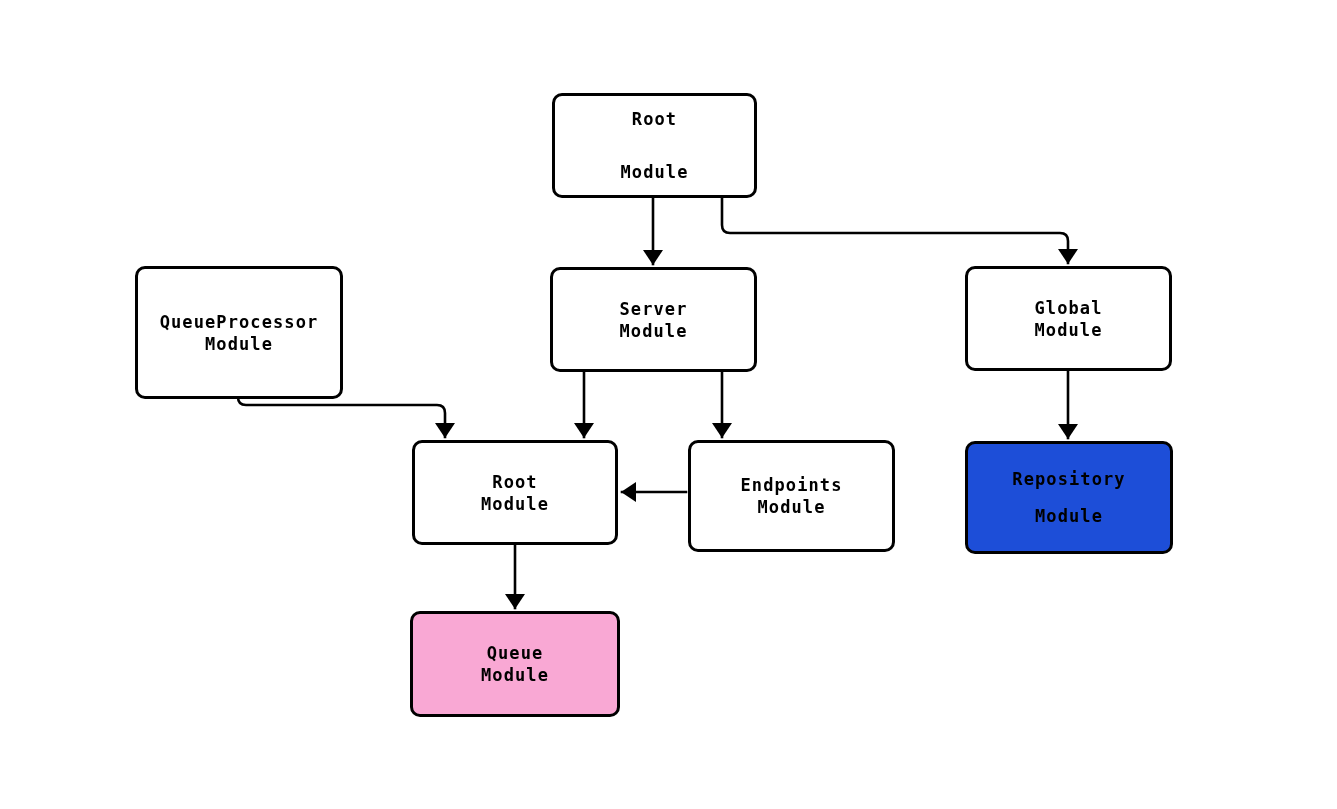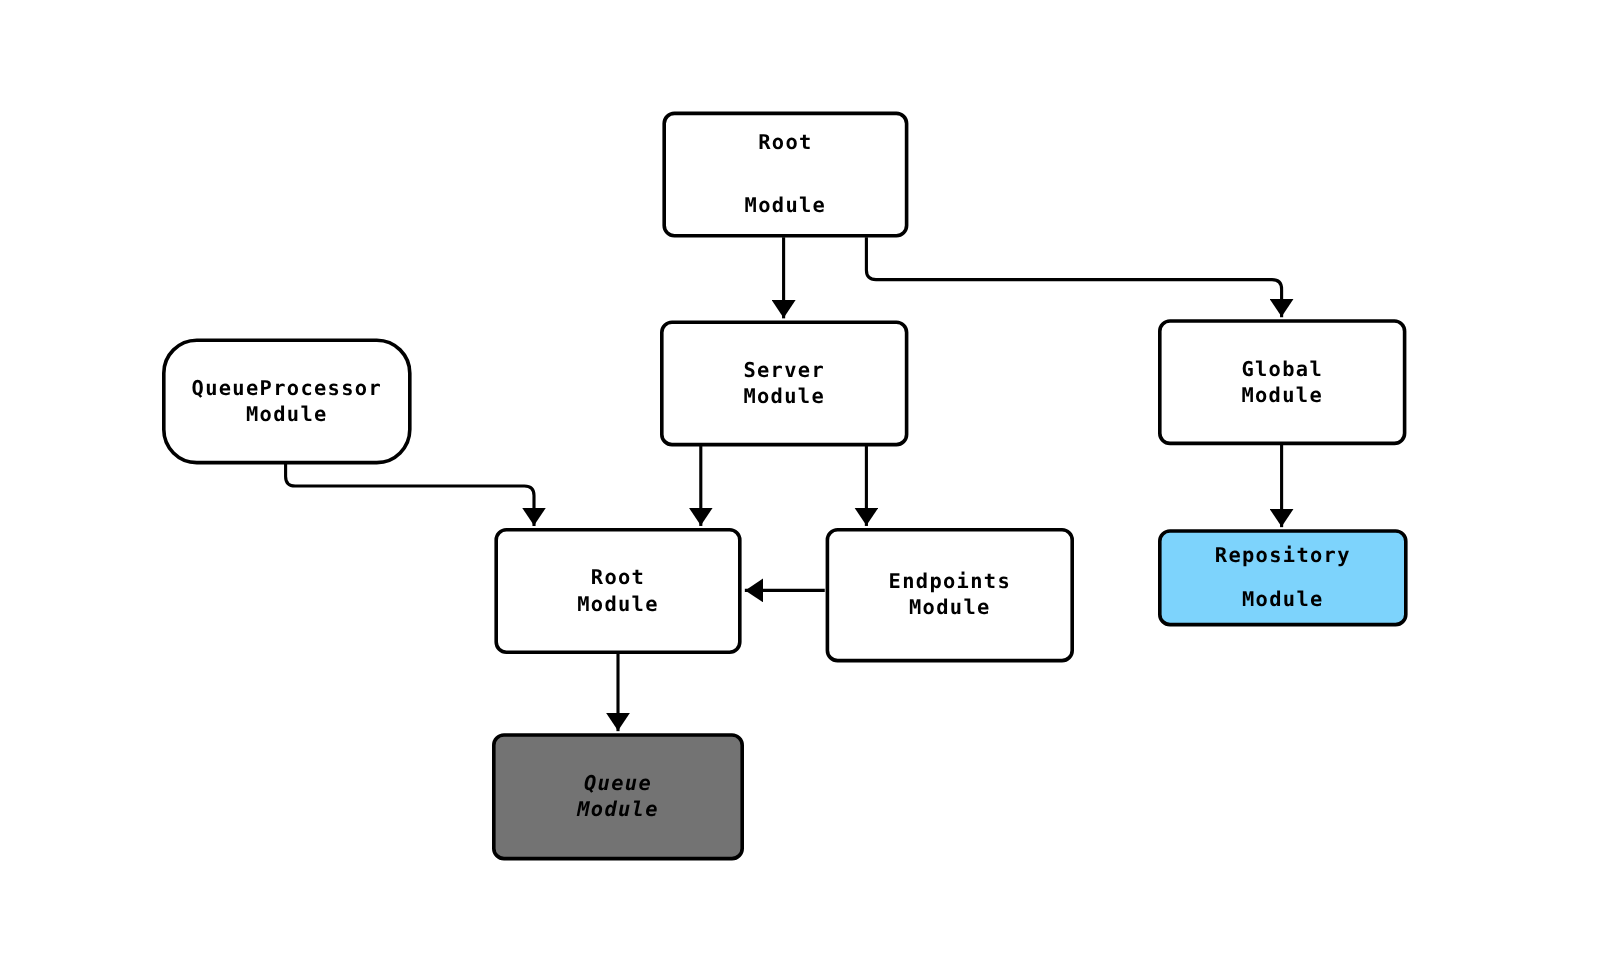--- a/index.html
+++ b/index.html
@@ -70,21 +70,21 @@
         <path class="edge" d="M1068,372 L1068,438" stroke="#000000" marker-end="url(#arrowhead)"></path>
         <path class="edge" d="M515,546 L515,608" stroke="#000000" marker-end="url(#arrowhead)"></path>
       </g>
   </svg>
 
   <div class="node" style="left: 552px; top: 93px; width: 205px; height: 105px; border-color: rgb(0, 0, 0); background: rgb(255, 255, 255); gap: 31px;">
     <span>Root</span>
     <span>Module</span>
   </div>
 
-  <div class="node" style="left: 135px; top: 282px; width: 208px; height: 105px; border-color: rgb(0, 0, 0); background: rgb(255, 255, 255); border-radius: 29px;">
+  <div class="node" style="left: 135px; top: 266px; width: 208px; height: 133px; border-color: rgb(0, 0, 0); background: rgb(255, 255, 255);">
     <span>QueueProcessor</span>
     <span>Module</span>
   </div>
 
   <div class="node" style="left: 550px; top: 267px; width: 207px; height: 105px; border-color: rgb(0, 0, 0); background: rgb(255, 255, 255);">
     <span>Server</span>
     <span>Module</span>
   </div>
 
   <div class="node" style="left: 965px; top: 266px; width: 207px; height: 105px; border-color: rgb(0, 0, 0); background: rgb(255, 255, 255);">
@@ -95,23 +95,23 @@
   <div class="node" style="left: 412px; top: 440px; width: 206px; height: 105px; border-color: rgb(0, 0, 0); background: rgb(255, 255, 255);">
     <span>Root</span>
     <span>Module</span>
   </div>
 
   <div class="node" style="left: 688px; top: 440px; width: 207px; height: 112px; border-color: rgb(0, 0, 0); background: rgb(255, 255, 255);">
     <span>Endpoints</span>
     <span>Module</span>
   </div>
 
-  <div class="node" style="left: 965px; top: 441px; width: 208px; height: 81px; border-color: rgb(0, 0, 0); background: #7dd3fc; gap: 15px;">
+  <div class="node" style="left: 965px; top: 441px; width: 208px; height: 113px; border-color: rgb(0, 0, 0); background: #1d4ed8; gap: 15px;">
     <span>Repository</span>
     <span>Module</span>
   </div>
 
-  <div class="node" style="left: 410px; top: 611px; width: 210px; height: 106px; border-color: rgb(0, 0, 0); background: #737373; font-style: italic;">
+  <div class="node" style="left: 410px; top: 611px; width: 210px; height: 106px; border-color: rgb(0, 0, 0); background: #f9a8d4;">
     <span>Queue</span>
     <span>Module</span>
   </div>
 
 </div>
 
 </body></html>

